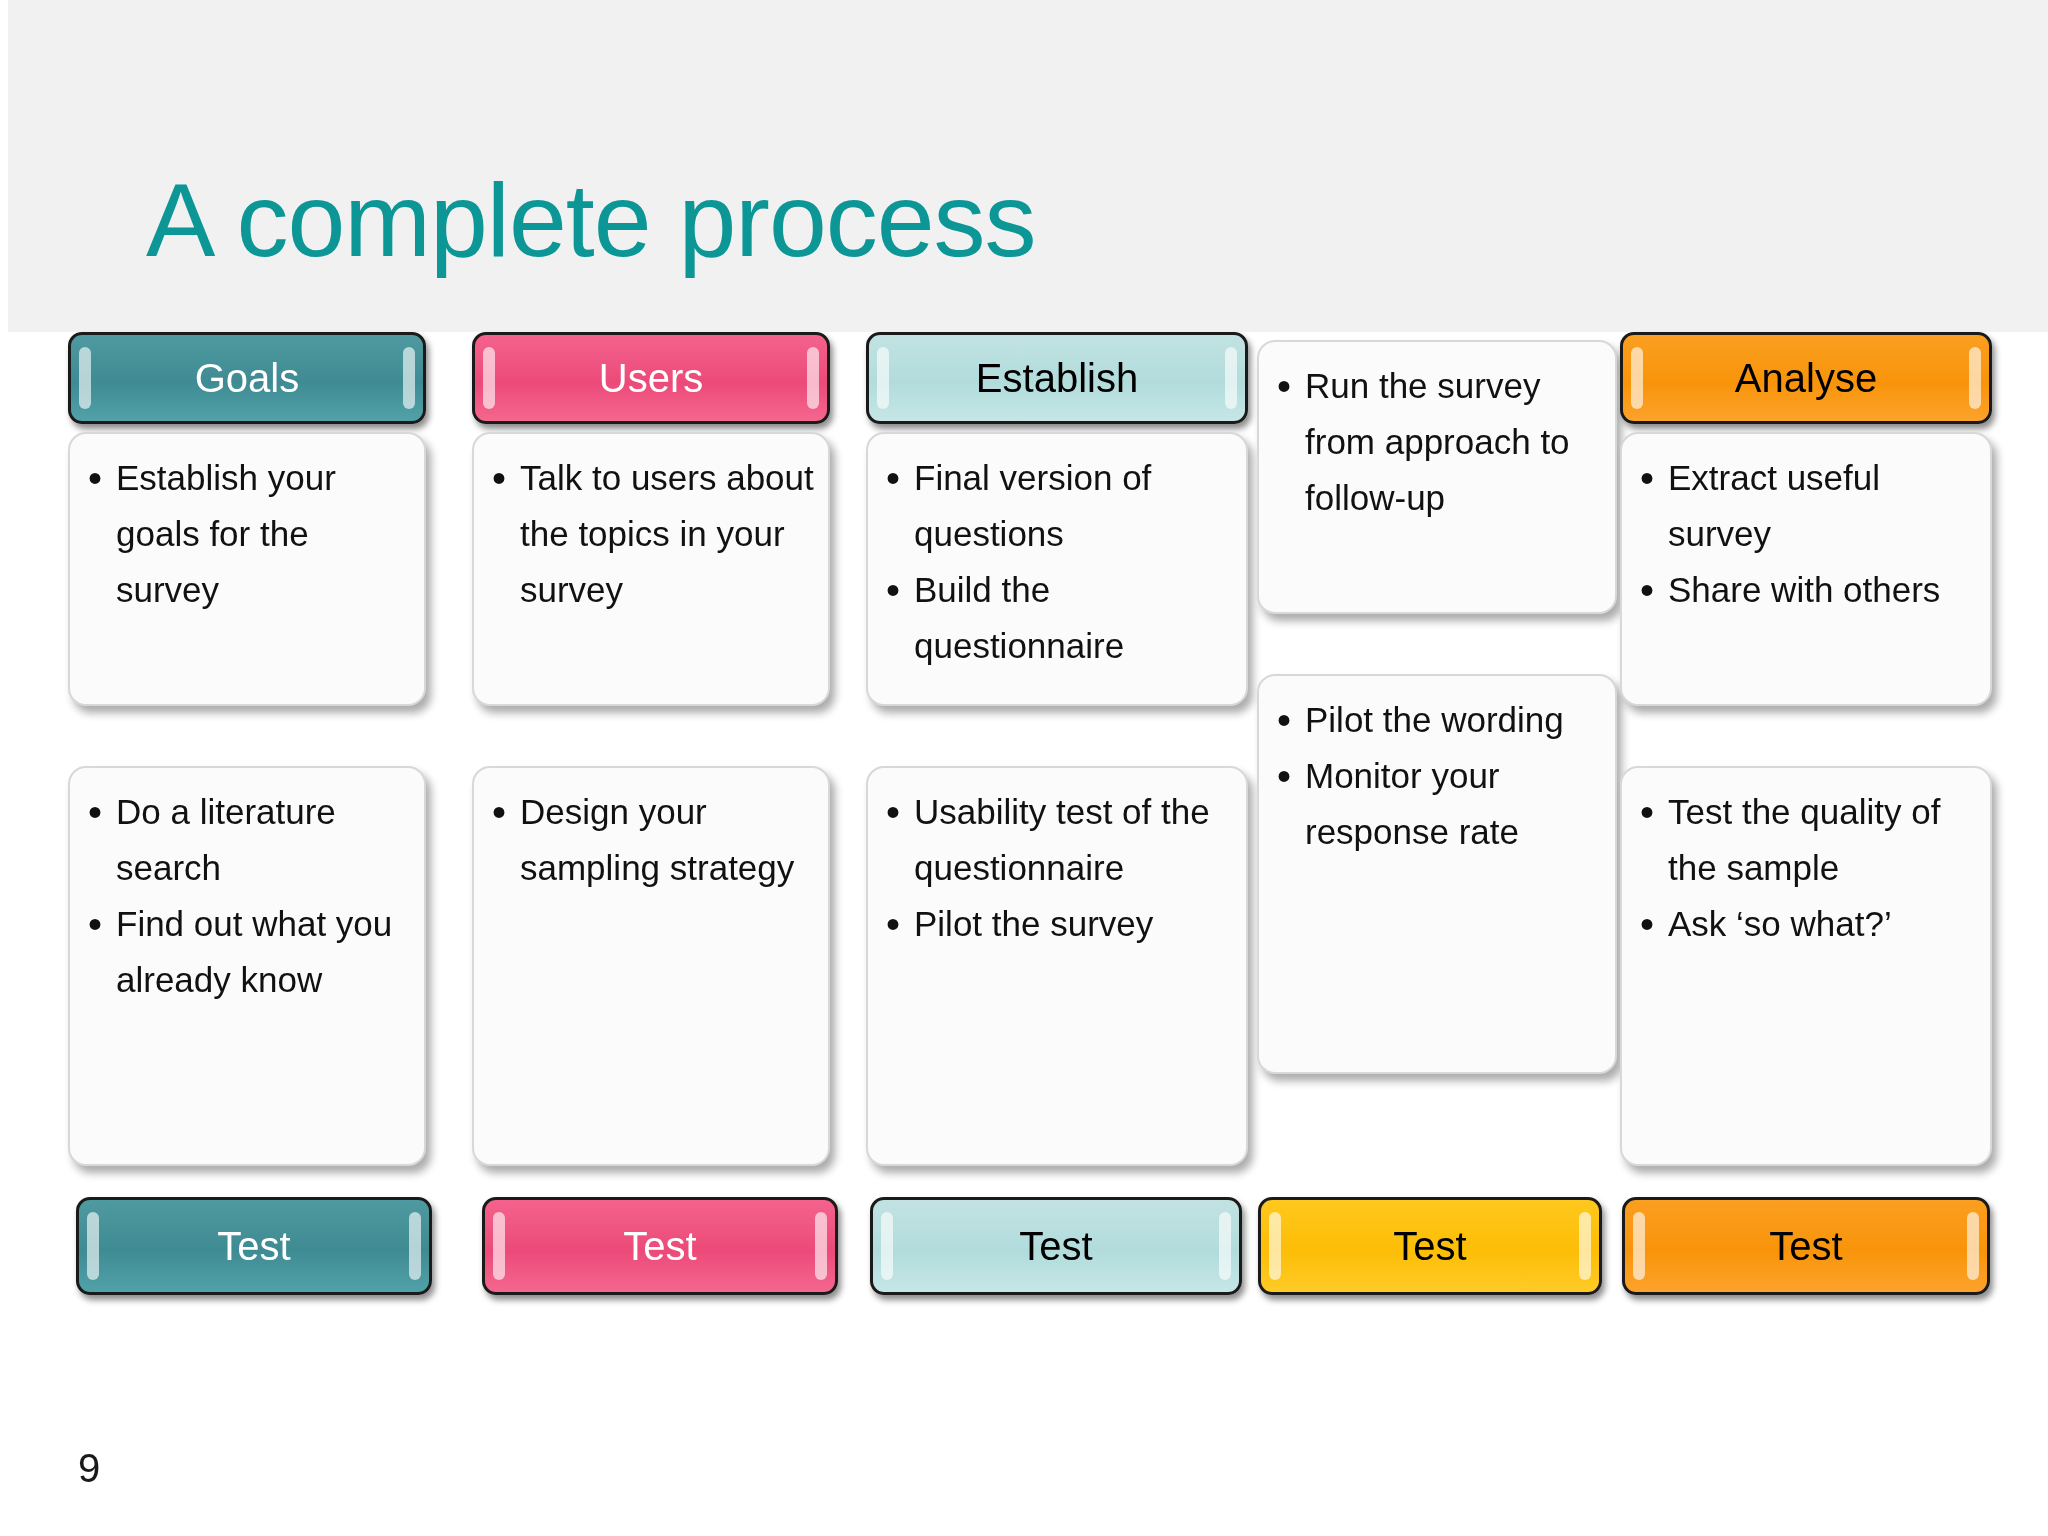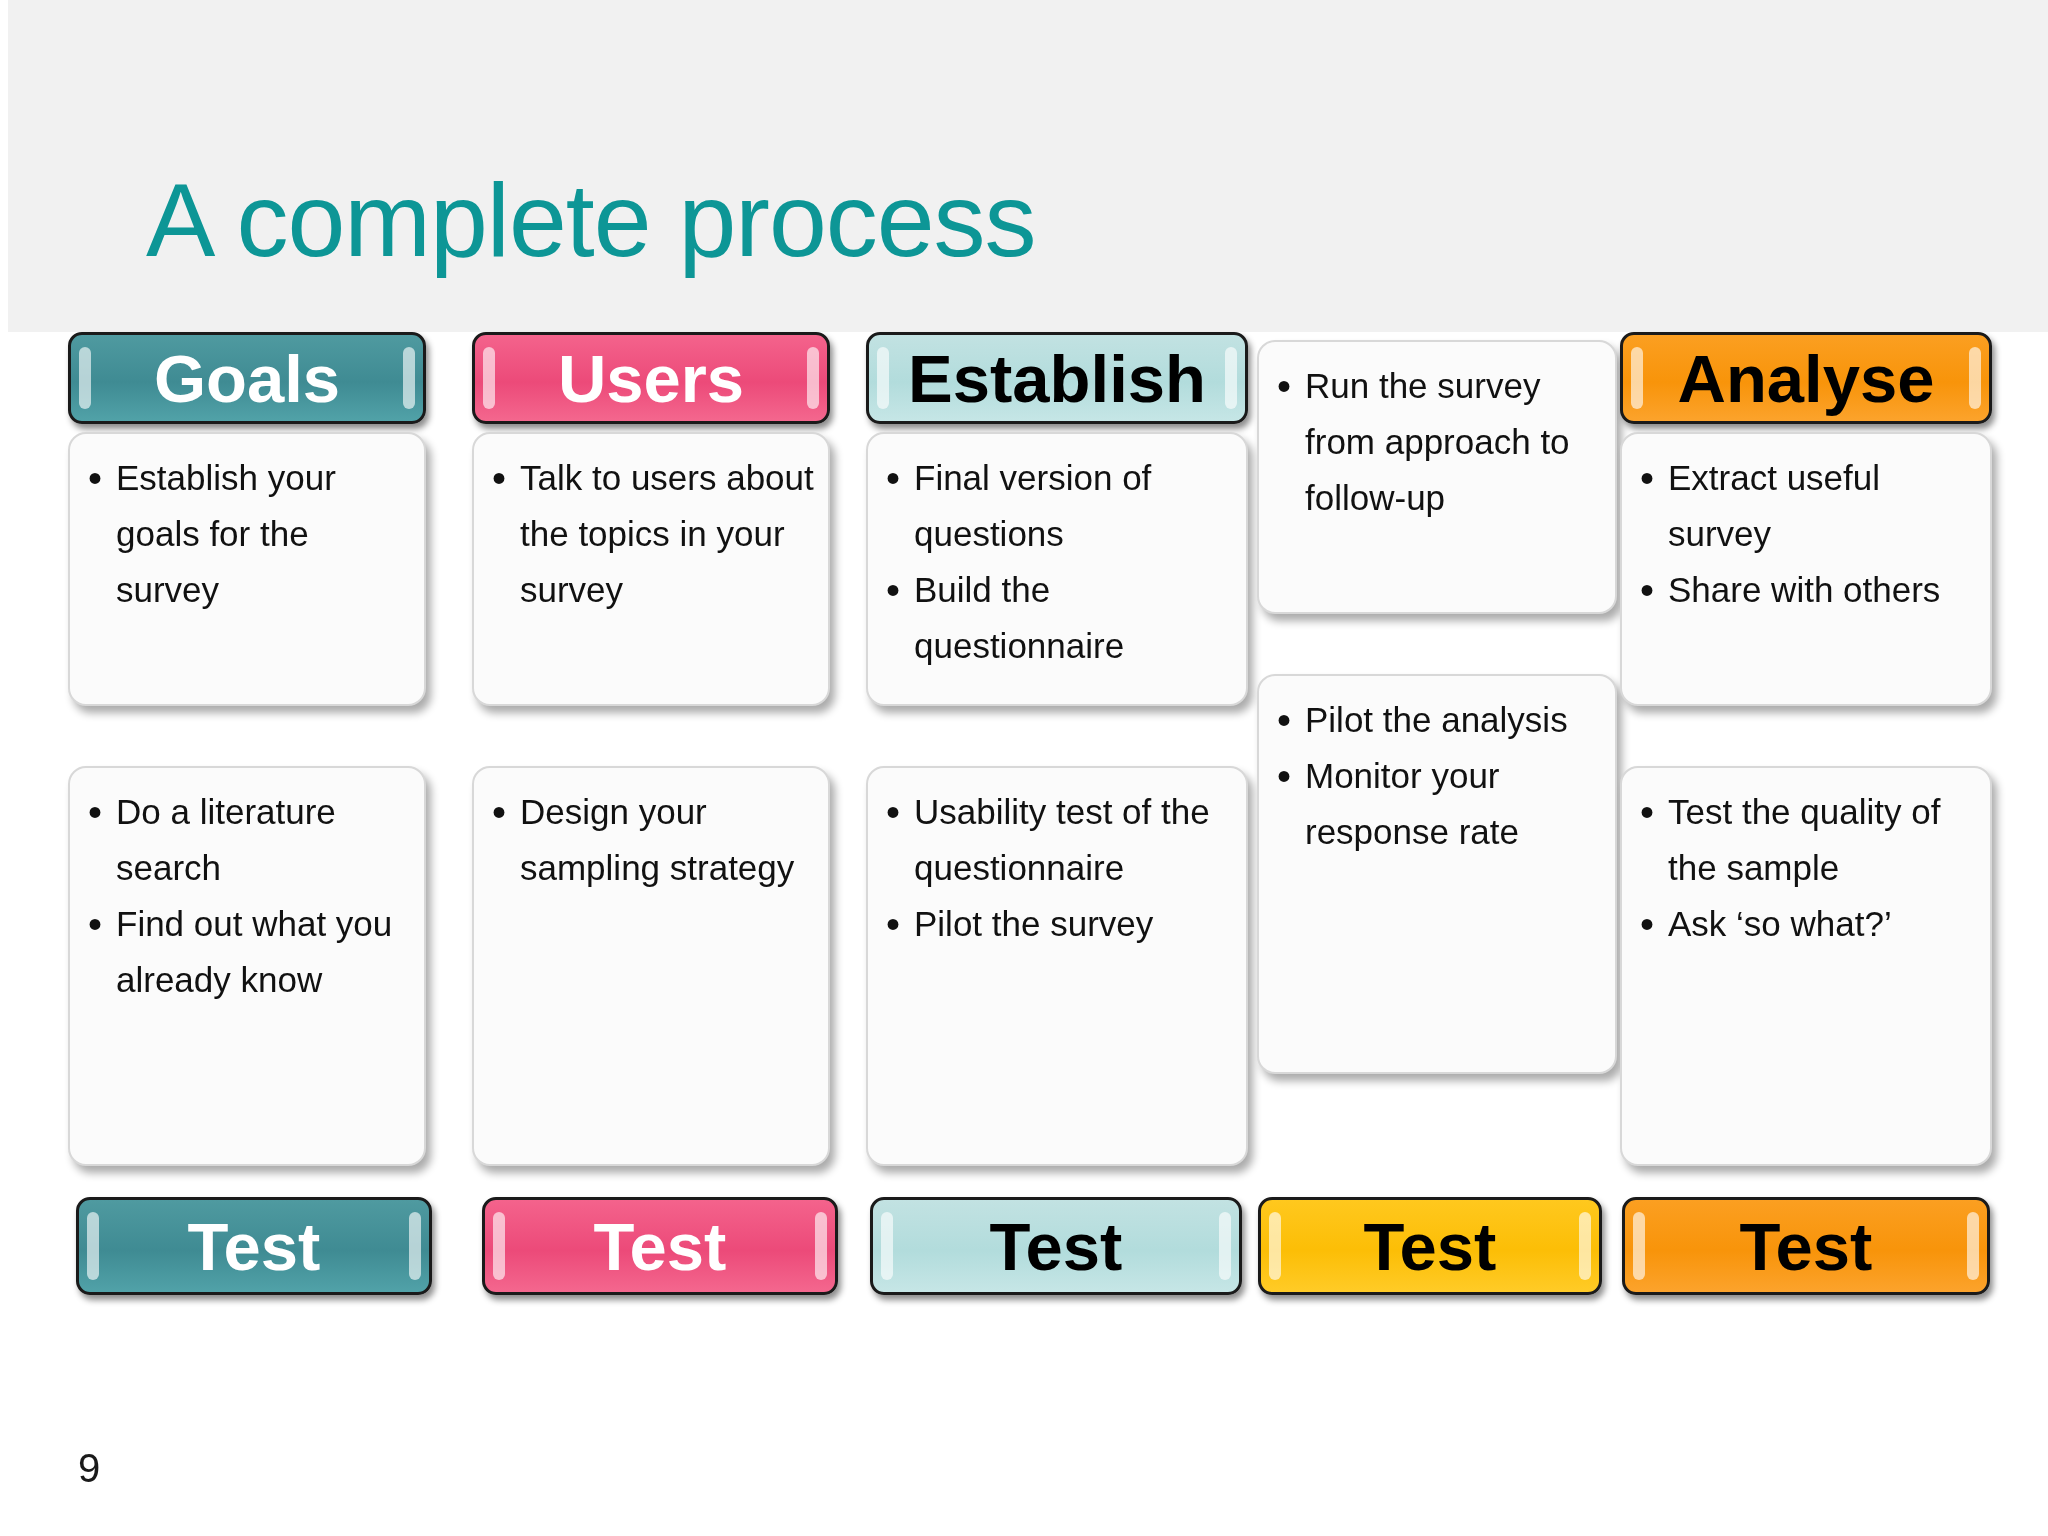--- a/index.html
+++ b/index.html
@@ -77,24 +77,23 @@
     width: 12px;
     border-radius: 6px;
     background: rgba(255,255,255,0.62);
     pointer-events: none;
   }
   .pill .glint-l { left: 8px; }
   .pill .glint-r { right: 8px; }
   .pill .pill-label {
     position: relative;
     z-index: 2;
-    font-size: 67px;
+    font-size: 40px;
     line-height: 1;
     white-space: nowrap;
-    font-weight: bold;
   }
 
   
   .pill.teal   { background: linear-gradient(180deg,#4f9aa0 0%,#3f8b93 55%,#51a2a8 100%); }
   .pill.pink   { background: linear-gradient(180deg,#f4638c 0%,#ec4a79 55%,#f4678e 100%); }
   .pill.ice    { background: linear-gradient(180deg,#c2e2e2 0%,#b2dcdc 55%,#c6e6e6 100%); }
   .pill.yellow { background: linear-gradient(180deg,#ffc81e 0%,#fcbe06 55%,#ffcb27 100%); }
   .pill.orange { background: linear-gradient(180deg,#fb9f21 0%,#f8940a 55%,#fca32c 100%); }
 
   .pill.teal   .pill-label,
@@ -234,21 +233,21 @@
   </div>
 
   <div class="col c3">
     <div class="card row1">
       <ul class="bullets">
         <li>Run the survey from approach to follow-up</li>
       </ul>
     </div>
     <div class="card row2">
       <ul class="bullets">
-        <li>Pilot the analysis</li>
+        <li>Pilot the wording</li>
         <li>Monitor your response rate</li>
       </ul>
     </div>
   </div>
 
   <div class="col c4">
     <div class="pill orange">
       <span class="glint-l"></span>
       <span class="glint-r"></span>
       <span class="pill-label">Analyse</span>

